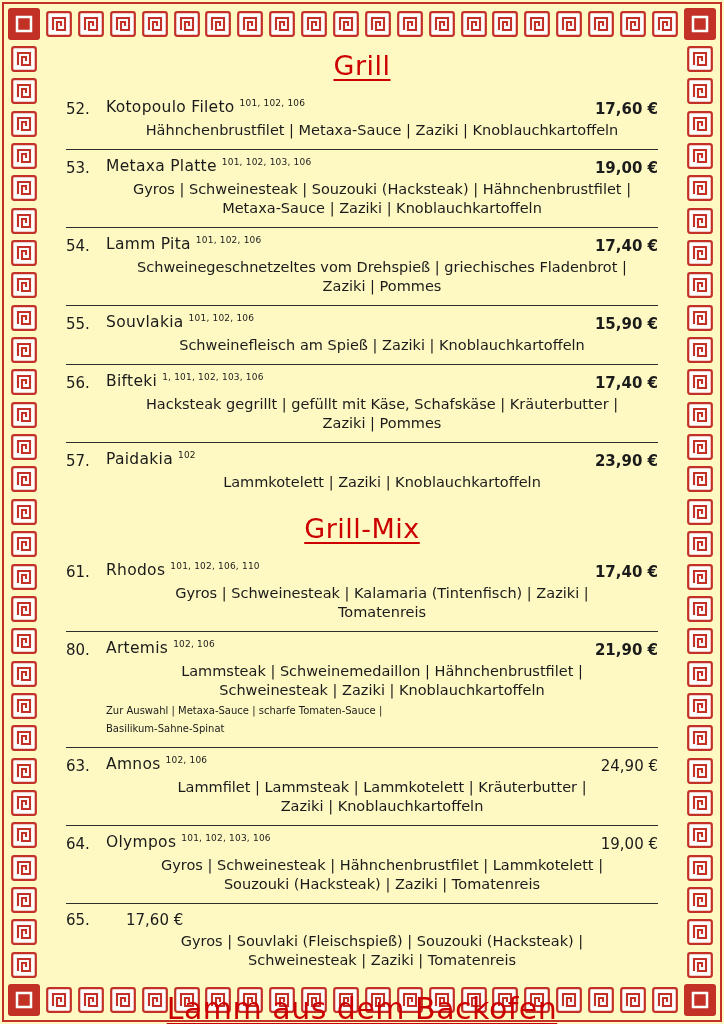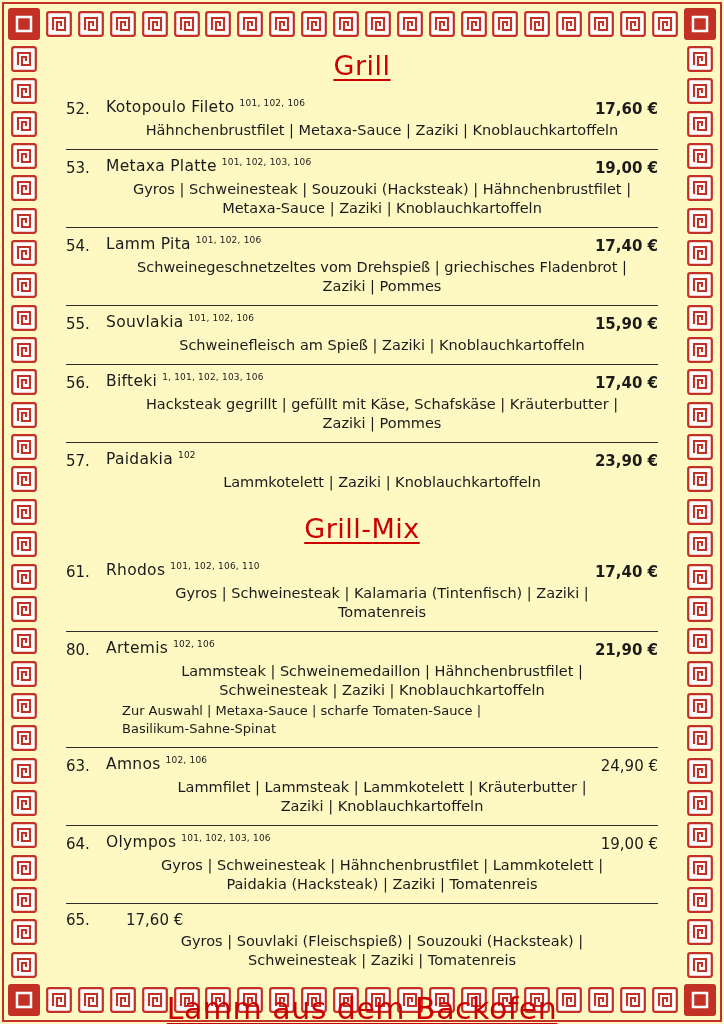--- a/index.html
+++ b/index.html
@@ -64,22 +64,22 @@
   .price{ flex:0 0 auto; margin-left:20px; font-size:15px; white-space:nowrap; }
   .price.bold{ font-weight:bold; }
   .desc{
     margin:2px 0 0 40px;
     font-size:14.5px;
     line-height:19px;
     white-space:pre-line;
     text-align:center;
   }
   .note{
-    margin:2px 0 0 56px;
-    font-size:13px;
+    margin:2px 0 0 40px;
+    font-size:10px;
     line-height:18px;
     white-space:pre-line;
   }
 </style>
 </head>
 <body>
 
 <div class="page">
   <div class="outer-frame"></div>
 
@@ -617,21 +617,21 @@
 
   </div>
 
   <div class="item">
     <div class="row">
       <span class="num">64.</span>
       <span class="name-wrap"><span class="name">Olympos</span><span class="sup">101, 102, 103, 106</span></span>
       <span class="price">19,00 €</span>
     </div>
     <div class="desc">Gyros | Schweinesteak | Hähnchenbrustfilet | Lammkotelett |
-Paidakia (Hacksteak) | Zaziki | Tomatenreis</div>
+Souzouki (Hacksteak) | Zaziki | Tomatenreis</div>
 
   </div>
 
   <div class="item">
     <div class="row">
       <span class="num">65.</span>
       <span class="price">17,60 €</span>
     </div>
     <div class="desc">Gyros | Souvlaki (Fleischspieß) | Souzouki (Hacksteak) |
 Schweinesteak | Zaziki | Tomatenreis</div>

